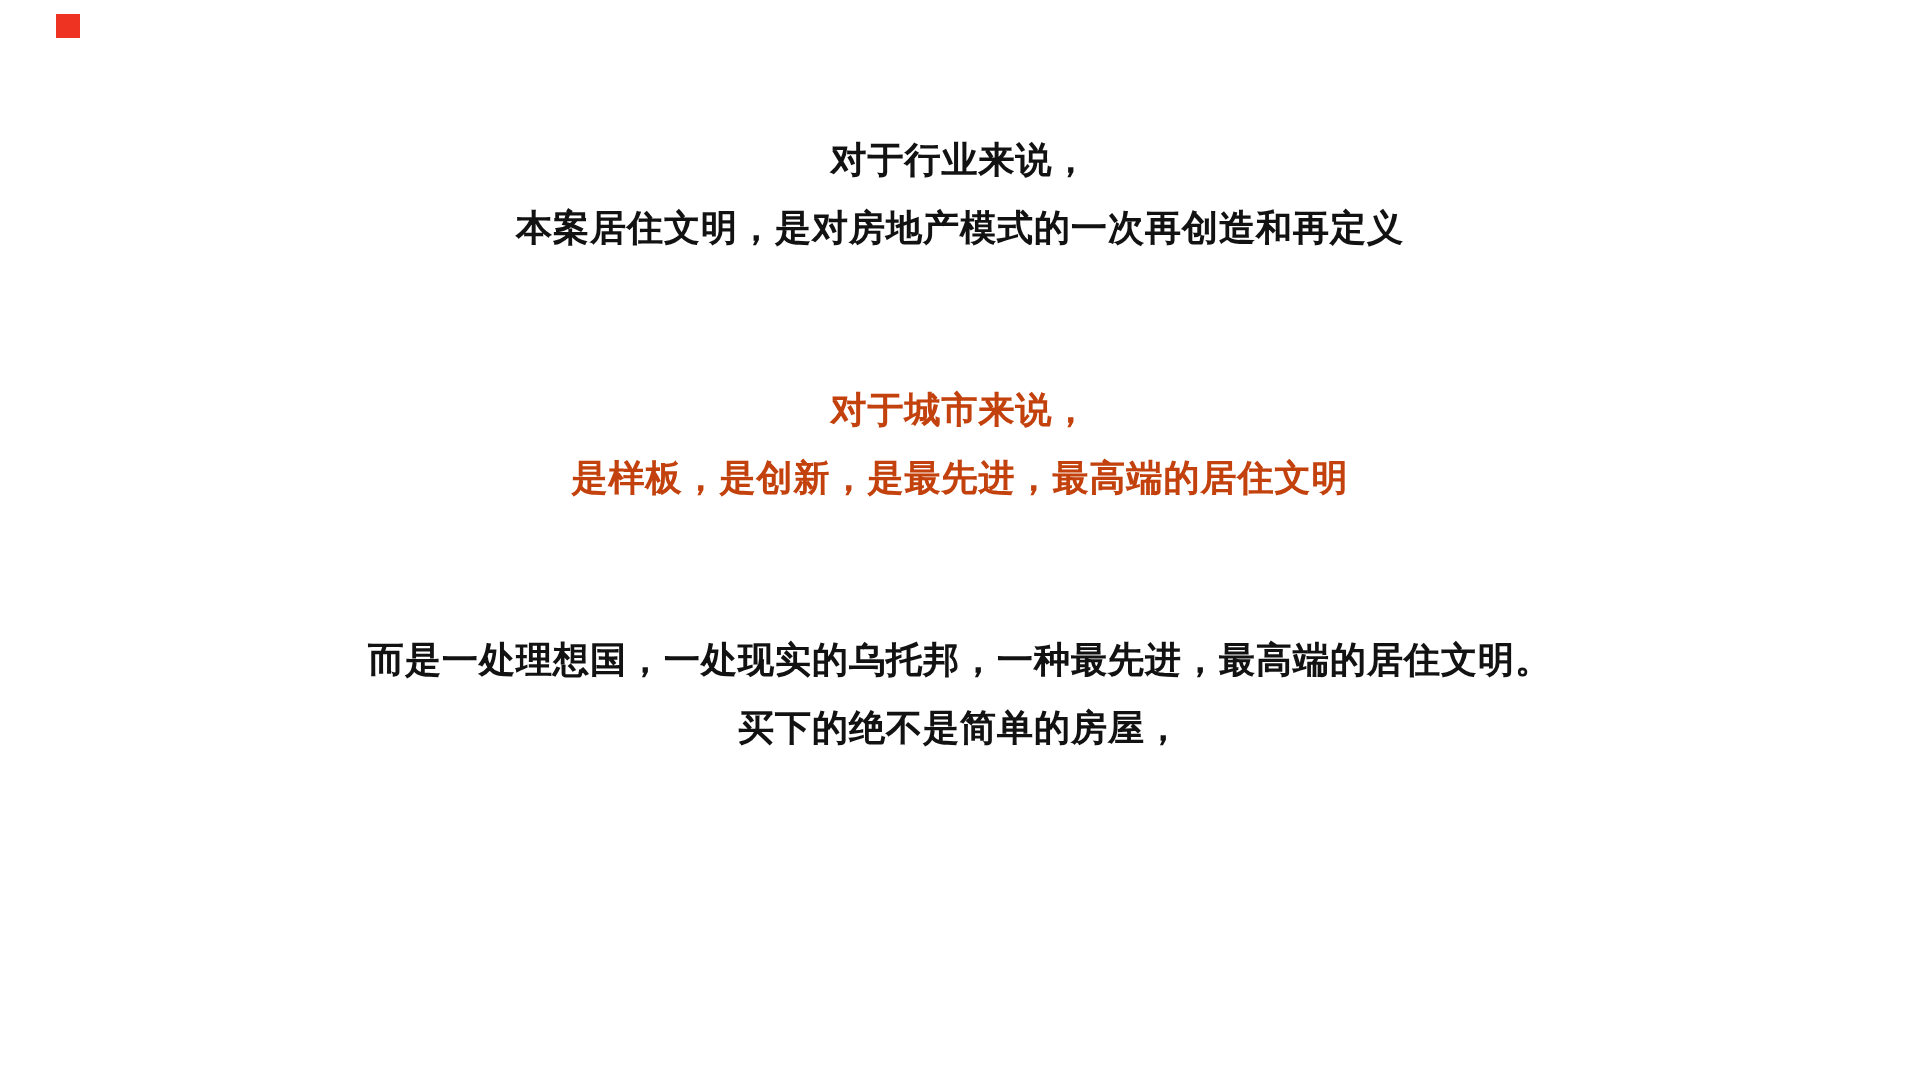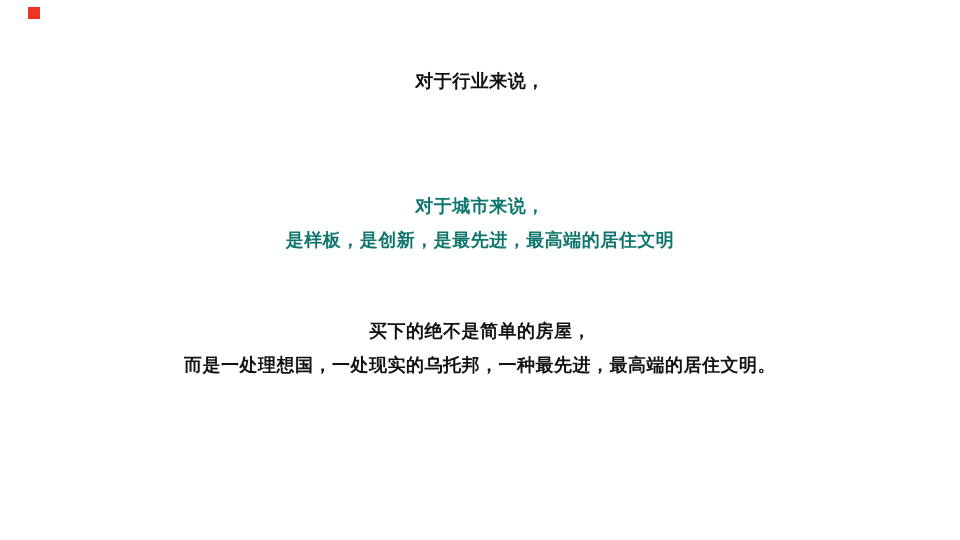--- a/index.html
+++ b/index.html
@@ -45,25 +45,26 @@
 </style>
 </head>
 <body>
 
 <div class="slide" style="background: rgb(255, 255, 255);">
 
   <div class="accent-square" style="background: rgb(238, 51, 34);"></div>
 
   <div class="statement statement-industry" style="color: rgb(18, 18, 18);">
     <div class="line">对于行业来说，</div>
+    <div class="line">本案居住文明，是对房地产模式的一次再创造和再定义</div>
   </div>
 
-  <div class="statement statement-city" style="color: #0f766e;">
+  <div class="statement statement-city" style="color: #c2410c;">
     <div class="line">对于城市来说，</div>
     <div class="line">是样板，是创新，是最先进，最高端的居住文明</div>
   </div>
 
   <div class="statement statement-purchase" style="color: rgb(18, 18, 18);">
+    <div class="line">而是一处理想国，一处现实的乌托邦，一种最先进，最高端的居住文明。</div>
     <div class="line">买下的绝不是简单的房屋，</div>
-    <div class="line">而是一处理想国，一处现实的乌托邦，一种最先进，最高端的居住文明。</div>
   </div>
 
 </div>
 
 </body></html>

